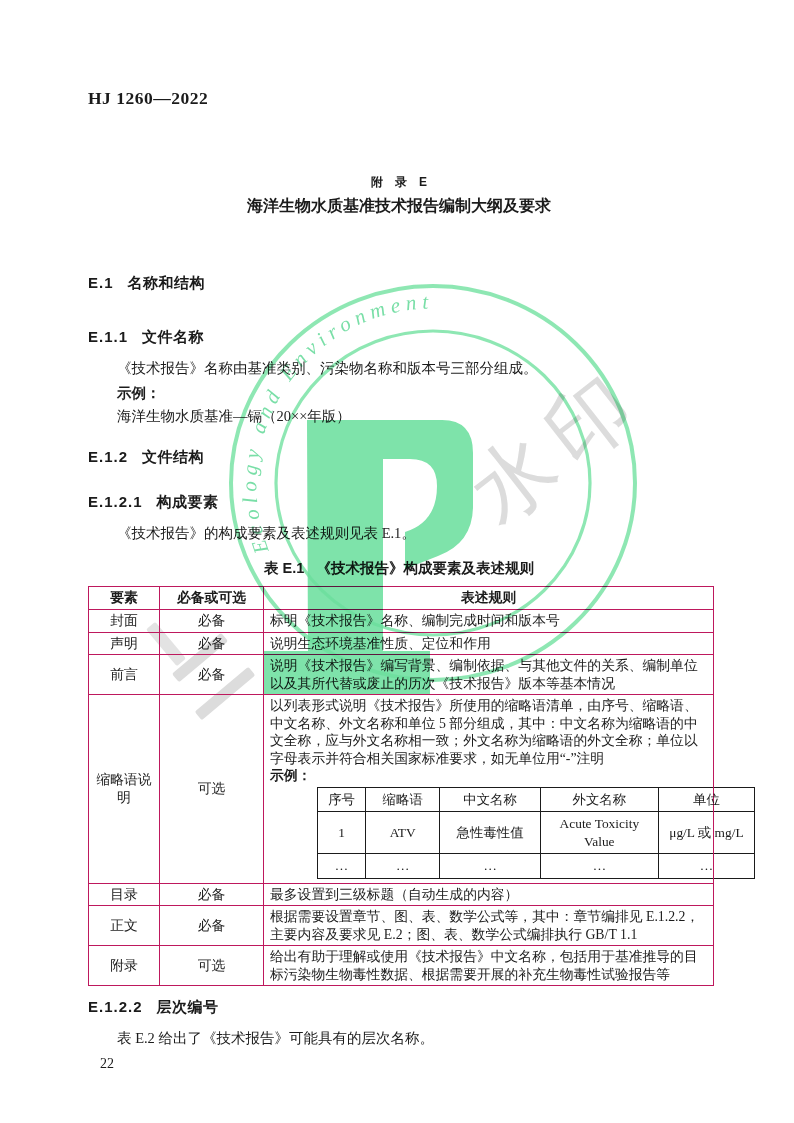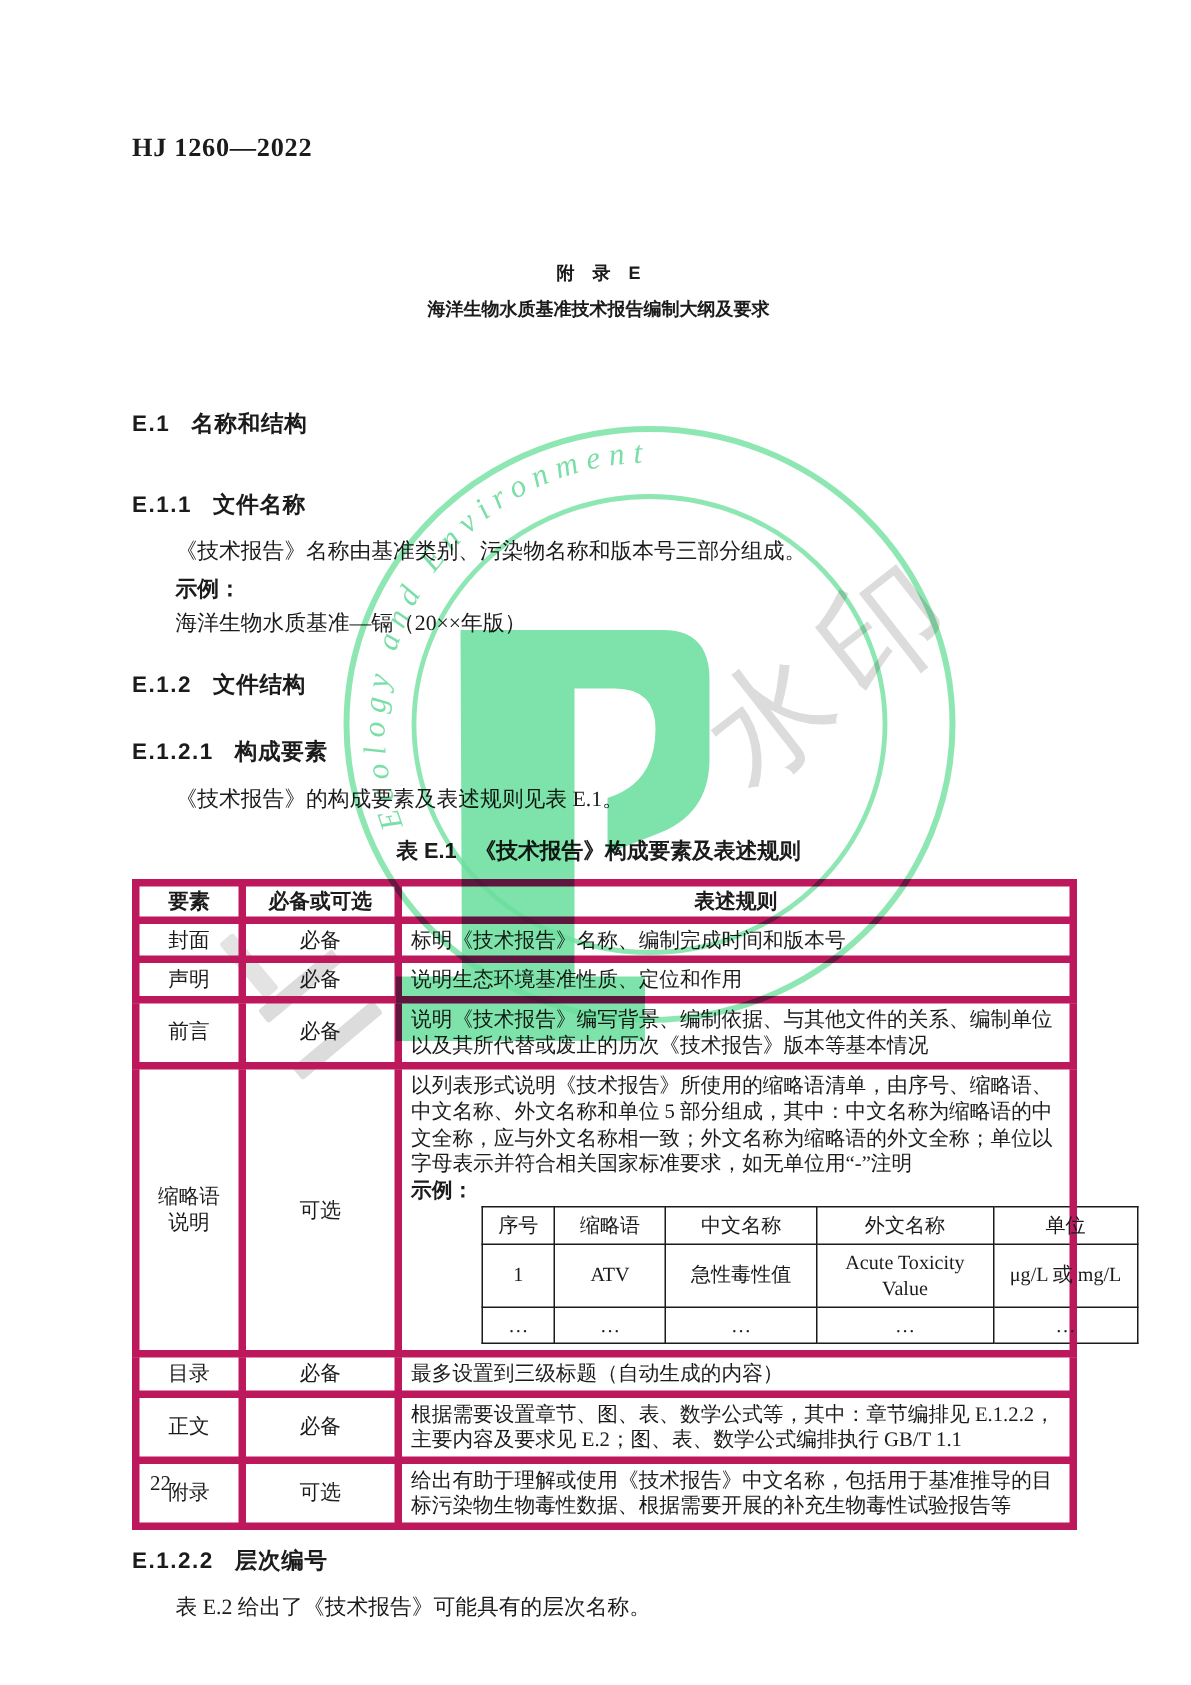--- a/index.html
+++ b/index.html
@@ -29,21 +29,21 @@
   
   .content { position:relative; z-index:1; padding:88px 84px 0 88px; }
   .doc-number {
     font-family:"Liberation Serif","DejaVu Serif",serif;
     font-weight:bold; font-size:17.5px; letter-spacing:.5px;
   }
   .title-block { margin-top:62px; text-align:center;
     font-family:"Liberation Sans","DejaVu Sans",sans-serif; font-weight:bold; }
   .title-line1 { font-size:12px; line-height:22px; }
   .title-line2 { font-size:15px; line-height:24px; }
-  .title-line3 { font-size:12px; line-height:26px; }
+  .title-line3 { font-size:16px; line-height:26px; }
   .heading {
     font-family:"Liberation Sans","DejaVu Sans",sans-serif;
     font-weight:bold; font-size:15px; line-height:19px;
   }
   .heading .h-num { letter-spacing:1px; }
   .heading .h-label { margin-left:14px; letter-spacing:.5px; }
   .h-e1   { margin-top:54px; }
   .h-e11  { margin-top:35px; }
   .h-e12  { margin-top:21px; }
   .h-e121 { margin-top:26px; }
@@ -59,21 +59,21 @@
     font-family:"Liberation Sans","DejaVu Sans",sans-serif;
     font-weight:bold; font-size:14.5px; line-height:20px;
   }
   .table-caption .cap-title { margin-left:12px; }
   
   table.main {
     margin-top:8px; width:625px; border-collapse:collapse; table-layout:fixed;
     font-size:13.8px; line-height:17.5px;
   }
   table.main { border:1.6px solid #1b1b1b; }
-  table.main th, table.main td { border:5px solid #be185d; padding:2px 6px; vertical-align:middle; }
+  table.main th, table.main td { border:1px solid #be185d; padding:2px 6px; vertical-align:middle; }
   table.main th {
     font-family:"Liberation Sans","DejaVu Sans",sans-serif;
     font-weight:bold; text-align:center; height:23px; padding:1px 4px;
   }
   col.c-element { width:71px; }
   col.c-required { width:104px; }
   col.c-rule { width:450px; }
   td.cell-center { text-align:center; }
   td.cell-rule { text-align:left; }
   tr.r-short td { height:22px; }
@@ -86,21 +86,21 @@
   }
   table.abbr th, table.abbr td {
     border:1px solid #1b1b1b; text-align:center; padding:3px 2px;
     font-weight:normal; font-family:"Liberation Serif","DejaVu Serif",serif;
   }
   table.abbr th { height:22px; }
   table.abbr td { height:24px; }
   col.a1 { width:11%; } col.a2 { width:17%; } col.a3 { width:23%; }
   col.a4 { width:27%; } col.a5 { width:22%; }
   .footer-page {
-    position:absolute; left:100px; top:982px; z-index:1;
+    position:absolute; left:100px; top:1056px; z-index:1;
     font-size:14px; font-family:"Liberation Serif","DejaVu Serif",serif;
   }
 </style>
 </head>
 <body>
 
 <div class="page">
 
   <div class="wm-gray-layer">
     <div class="wm-gray-text">水印</div>

